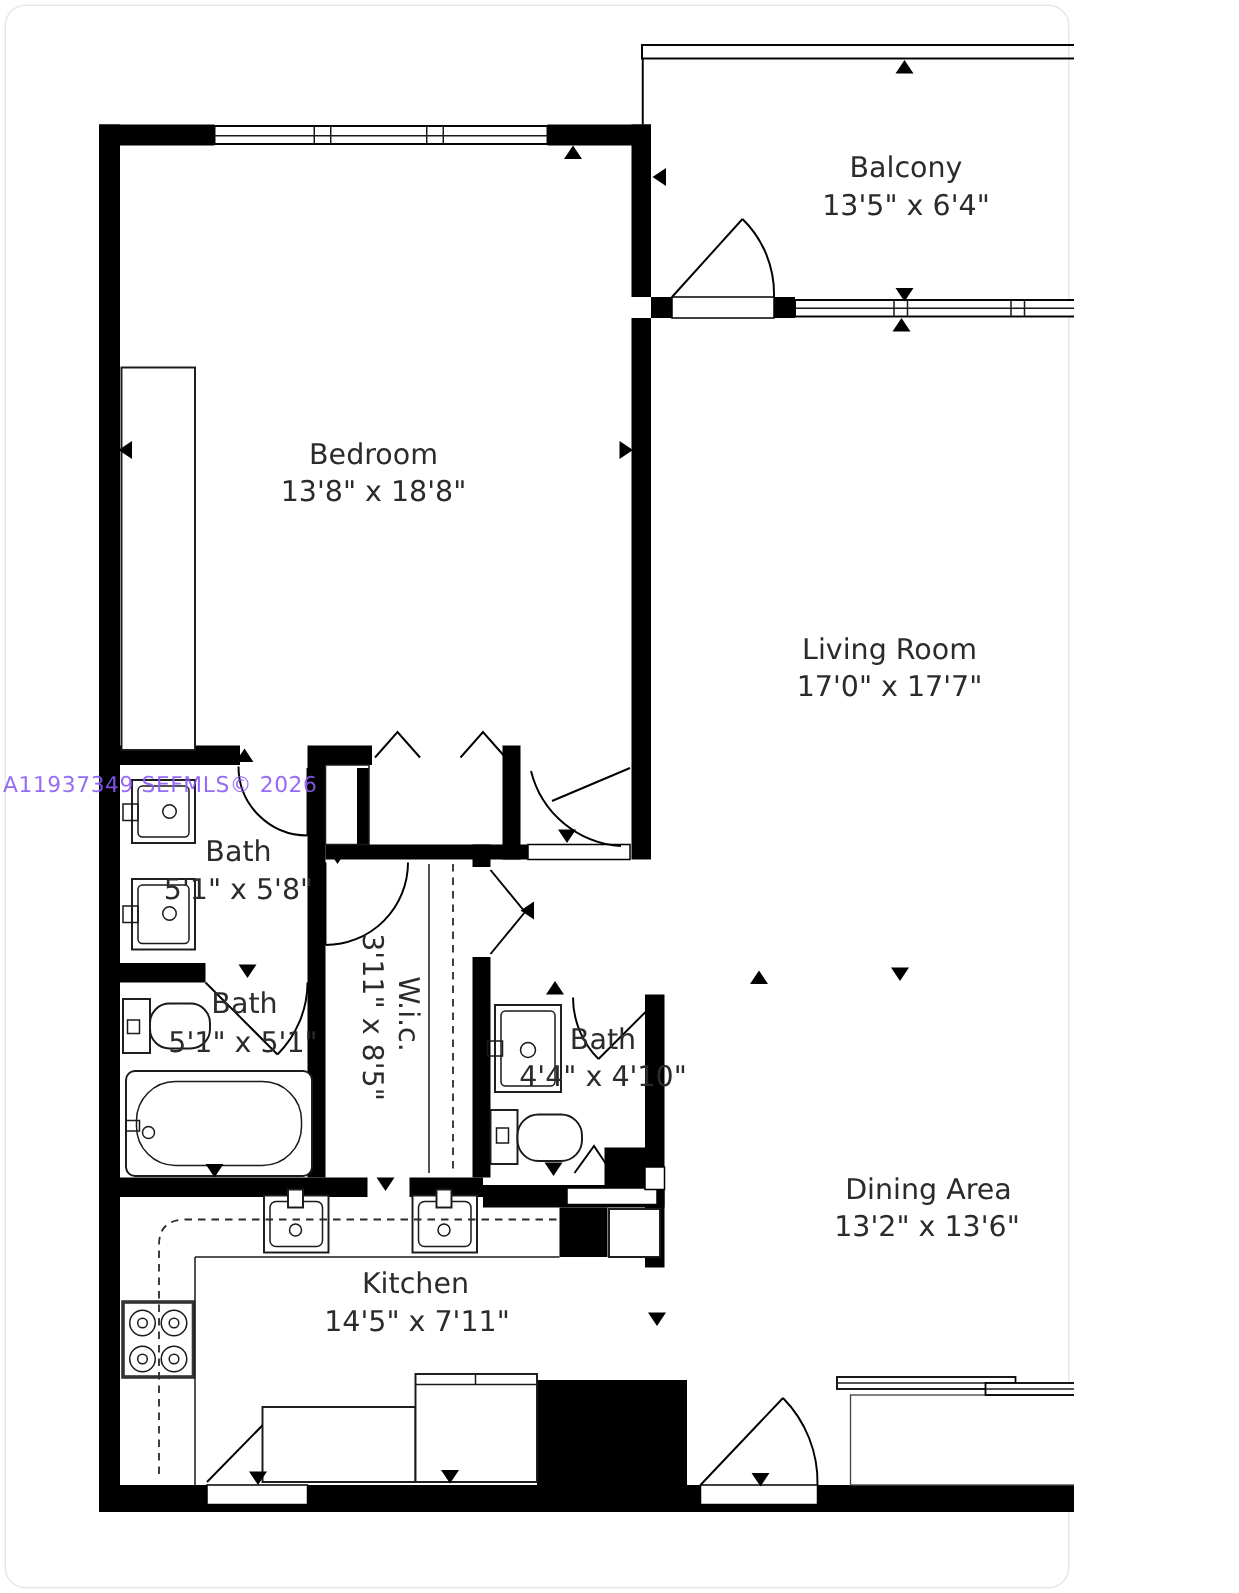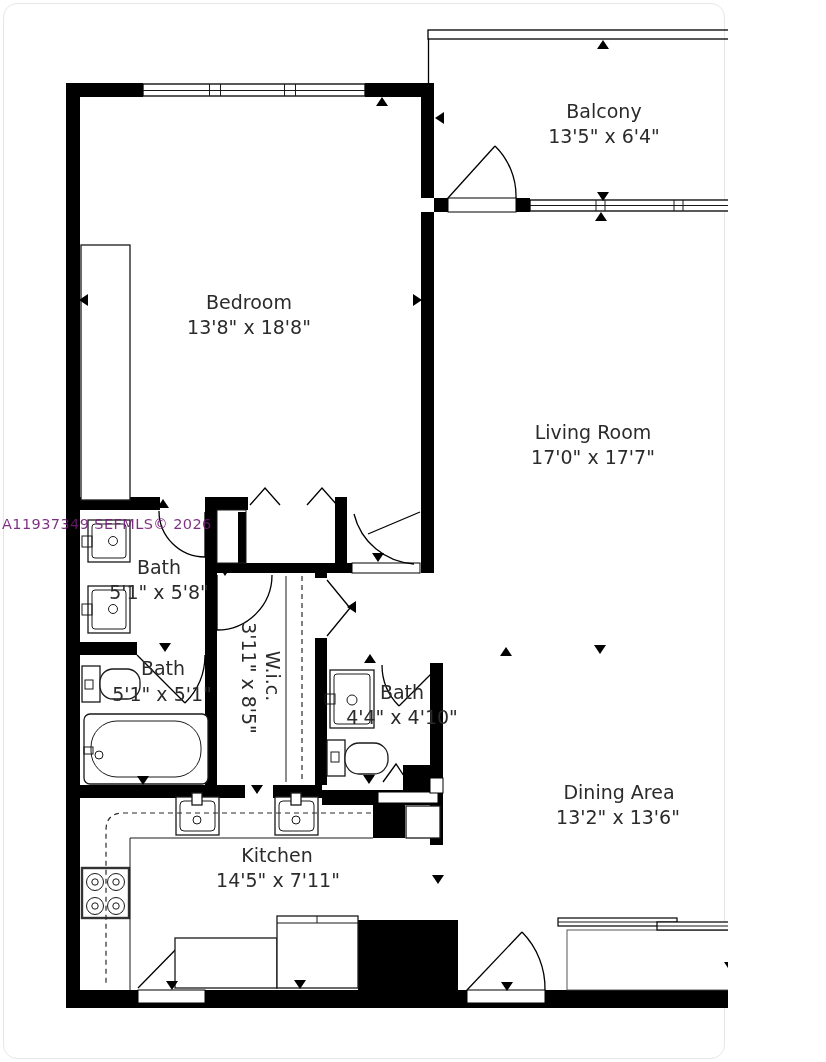--- a/index.html
+++ b/index.html
@@ -1,30 +1,30 @@
 <!DOCTYPE html>
 <html><head>
 <meta charset="utf-8">
 <style>
   html,body{margin:0;padding:0;background:#ffffff;}
   .stage{position:relative;width:716px;height:1062px;background:#fff;overflow:hidden;
-         font-family:"DejaVu Sans","Liberation Sans",sans-serif;padding-left:12px;}
+         font-family:"DejaVu Sans","Liberation Sans",sans-serif;}
   .card{position:absolute;left:3px;top:3px;right:3px;bottom:3px;
         border:1.5px solid #e7e7e7;border-radius:14px;pointer-events:none;}
   svg{display:block;position:absolute;left:0;top:0;}
   .wall{fill:#000;}
   .sill{fill:#fff;stroke:#000;stroke-width:1;}
   .arc{stroke:#000;stroke-width:1.3;fill:none;}
   .fix{stroke:#1a1a1a;stroke-width:1.3;fill:#fff;}
   .fix2{stroke:#1a1a1a;stroke-width:1;fill:none;}
   .dash{stroke:#2a2a2a;stroke-width:1.2;fill:none;stroke-dasharray:5 4;}
   .arrow{fill:#000;}
   text.room-name,text.room-dims{font-size:19px;fill:#2b2b2b;text-anchor:middle;}
   .watermark{position:absolute;left:2px;top:516px;font-size:14.5px;letter-spacing:.4px;
-             color:#701a75;opacity:.9;white-space:nowrap;}
+             color:#8b5cf6;opacity:.9;white-space:nowrap;}
 </style>
 </head>
 <body>
 
 <div class="stage">
   <div class="card"></div>
 
   <svg width="826" height="1062" viewBox="0 0 826 1062">
 
     <g>

